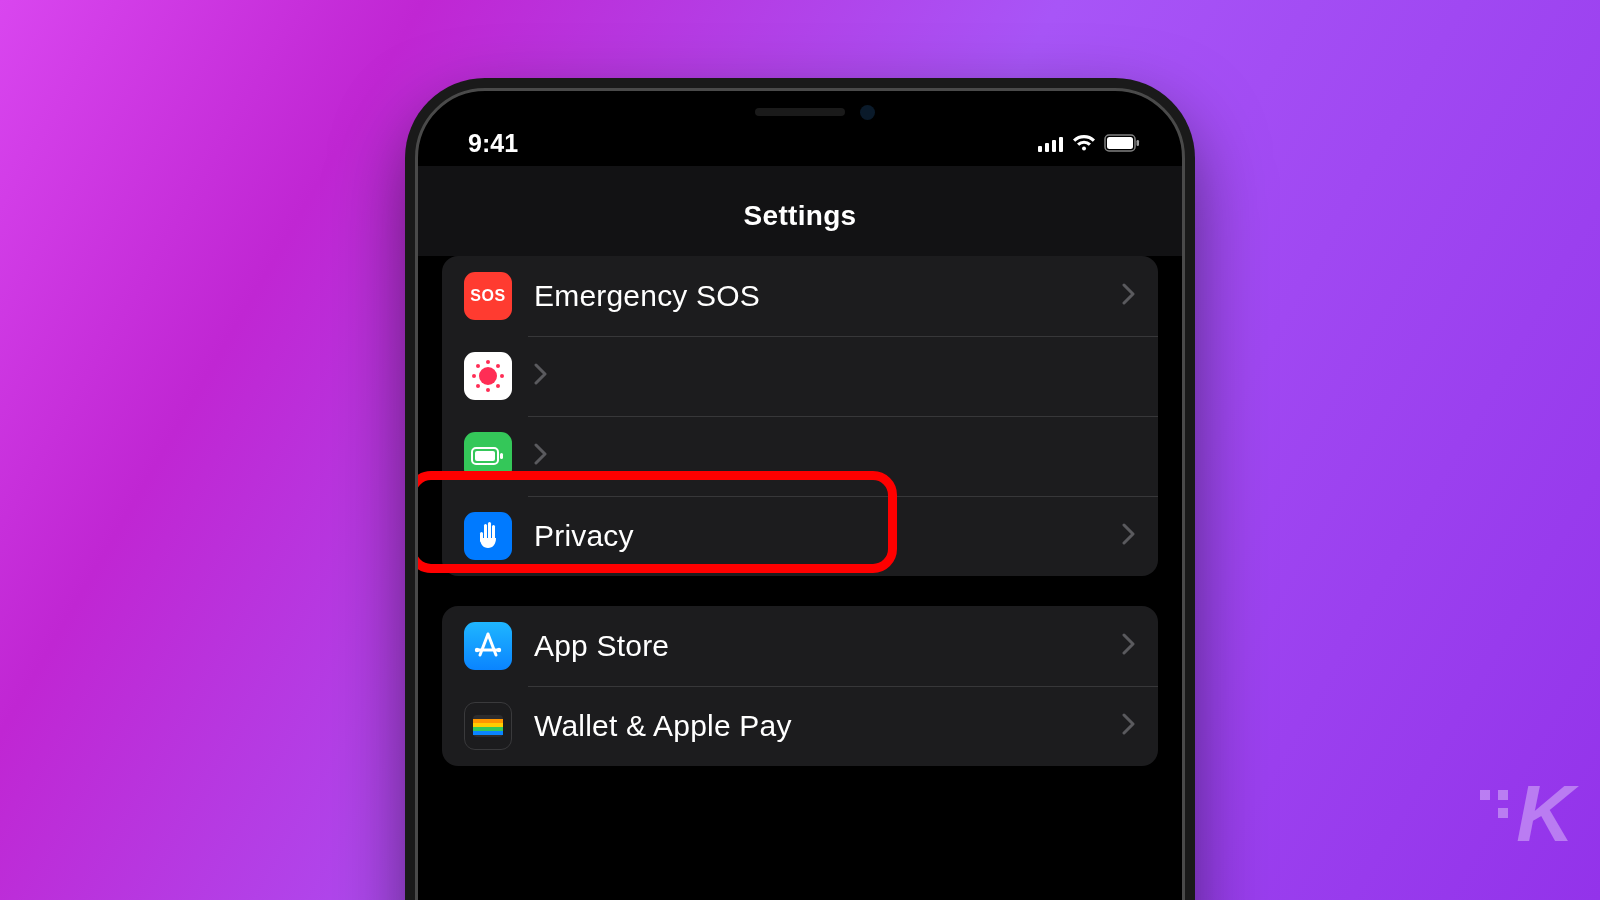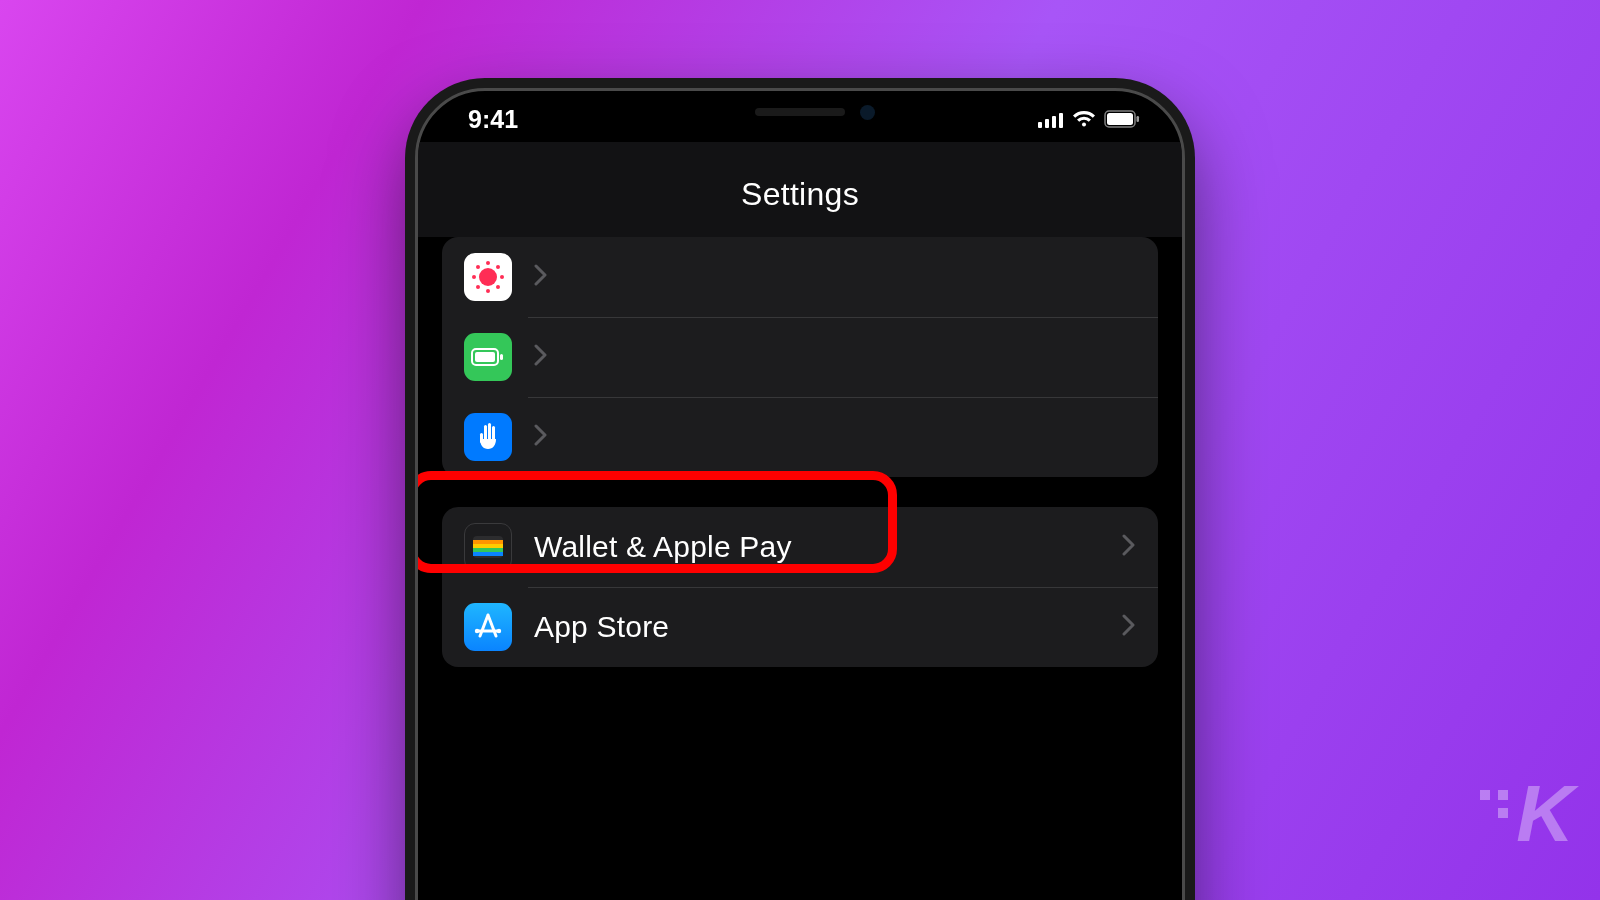--- a/index.html
+++ b/index.html
@@ -53,37 +53,37 @@
       background: #0a1a2a;
       border-radius: 50%;
       position: absolute;
       right: 70px;
       top: 14px;
     }
     .statusbar {
       display: flex;
       justify-content: space-between;
       align-items: center;
-      padding: 14px 42px 8px 50px;
+      padding: 38px 42px 8px 50px;
       color: #fff;
       font-size: 25px;
       font-weight: 600;
     }
     .status-right { display: flex; align-items: center; gap: 8px; }
     .cell-icon, .wifi-icon, .battery-icon { display: inline-block; }
     .header {
       text-align: center;
       padding: 34px 0 24px;
       background: rgba(28,28,30,0.65);
       margin-bottom: 0;
     }
     .header-title {
       color: #fff;
-      font-size: 32px;
-      font-weight: 400;
+      font-size: 28px;
+      font-weight: 700;
       letter-spacing: 0.3px;
     }
     .group {
       margin: 0 24px 30px;
       background: #1c1c1e;
       border-radius: 16px;
       overflow: hidden;
     }
     .group:first-of-type {
       border-top-left-radius: 0;
@@ -190,20 +190,31 @@
           </svg>
       </span>
     </div>
   </div>
 
   <div class="header">
     <div class="header-title">Settings</div>
   </div>
 
   <div class="group">
+    <div class="row">
+      <div class="icon" style="background:#ff3b30">
+        <span style="color:#fff;font-weight:800;font-size:16px;letter-spacing:0.5px">SOS</span>
+      </div>
+      <span class="label">Emergency SOS</span>
+      <span class="chevron">
+        <svg width="14" height="22" viewBox="0 0 14 22">
+            <path d="M2 2l9 9-9 9" stroke="#5a5a5e" stroke-width="3" fill="none" stroke-linecap="round" stroke-linejoin="round"></path>
+          </svg>
+      </span>
+    </div>
 
     <div class="row">
       <div class="icon" style="background:#fff">
         <svg width="36" height="36" viewBox="0 0 36 36">
             <circle cx="18" cy="18" r="9" fill="#ff2d55"></circle>
             <g fill="#ff2d55">
               <circle cx="18" cy="4" r="2"></circle>
               <circle cx="18" cy="32" r="2"></circle>
               <circle cx="4" cy="18" r="2"></circle>
               <circle cx="32" cy="18" r="2"></circle>
@@ -249,64 +260,65 @@
             <path fill="#fff" d="M9 8v10c0 3 2 5 5 5s5-2 5-5V6a1.5 1.5 0 00-3 0v7h-1V4a1.5 1.5 0 00-3 0v9h-1V5a1.5 1.5 0 00-3 0v9H7V9a1.5 1.5 0 00-3 0" opacity="0"></path>
             <g fill="#fff">
               <rect x="6" y="12" width="3" height="10" rx="1.5"></rect>
               <rect x="10" y="4" width="3" height="18" rx="1.5"></rect>
               <rect x="14" y="2" width="3" height="20" rx="1.5"></rect>
               <rect x="18" y="5" width="3" height="17" rx="1.5"></rect>
               <path d="M6 18c0 6 3 10 8 10s8-4 8-10H6z"></path>
             </g>
           </svg>
       </div>
+      <span class="label">Privacy</span>
       <span class="chevron">
         <svg width="14" height="22" viewBox="0 0 14 22">
             <path d="M2 2l9 9-9 9" stroke="#5a5a5e" stroke-width="3" fill="none" stroke-linecap="round" stroke-linejoin="round"></path>
           </svg>
       </span>
     </div>
   </div>
 
   <div class="group" style="border-radius:16px;">
+    <div class="row">
+      <div class="icon" style="background:linear-gradient(180deg,#1fb6ff,#0a84ff)">
+        <svg width="34" height="34" viewBox="0 0 34 34">
+            <g stroke="#fff" stroke-width="3" stroke-linecap="round" fill="none">
+              <path d="M17 5L9 26M17 5l8 21M6 21h22"></path>
+            </g>
+            <circle cx="6" cy="21" r="2.2" fill="#fff"></circle>
+            <circle cx="28" cy="21" r="2.2" fill="#fff"></circle>
+          </svg>
+      </div>
+      <span class="label">App Store</span>
+      <span class="chevron">
+        <svg width="14" height="22" viewBox="0 0 14 22">
+            <path d="M2 2l9 9-9 9" stroke="#5a5a5e" stroke-width="3" fill="none" stroke-linecap="round" stroke-linejoin="round"></path>
+          </svg>
+      </span>
+    </div>
+
     <div class="row">
       <div class="icon" style="background:#1c1c1e;border:1px solid #3a3a3c">
         <svg width="34" height="26" viewBox="0 0 34 26">
             <rect x="2" y="2" width="30" height="22" rx="4" fill="#2c2c2e"></rect>
             <rect x="2" y="6" width="30" height="4" fill="#ff9500"></rect>
             <rect x="2" y="10" width="30" height="4" fill="#ffcc00"></rect>
             <rect x="2" y="14" width="30" height="4" fill="#34c759"></rect>
             <rect x="2" y="18" width="30" height="4" fill="#0a84ff"></rect>
           </svg>
       </div>
       <span class="label">Wallet &amp; Apple Pay</span>
       <span class="chevron">
         <svg width="14" height="22" viewBox="0 0 14 22">
             <path d="M2 2l9 9-9 9" stroke="#5a5a5e" stroke-width="3" fill="none" stroke-linecap="round" stroke-linejoin="round"></path>
           </svg>
       </span>
     </div>
-
-    <div class="row">
-      <div class="icon" style="background:linear-gradient(180deg,#1fb6ff,#0a84ff)">
-        <svg width="34" height="34" viewBox="0 0 34 34">
-            <g stroke="#fff" stroke-width="3" stroke-linecap="round" fill="none">
-              <path d="M17 5L9 26M17 5l8 21M6 21h22"></path>
-            </g>
-            <circle cx="6" cy="21" r="2.2" fill="#fff"></circle>
-            <circle cx="28" cy="21" r="2.2" fill="#fff"></circle>
-          </svg>
-      </div>
-      <span class="label">App Store</span>
-      <span class="chevron">
-        <svg width="14" height="22" viewBox="0 0 14 22">
-            <path d="M2 2l9 9-9 9" stroke="#5a5a5e" stroke-width="3" fill="none" stroke-linecap="round" stroke-linejoin="round"></path>
-          </svg>
-      </span>
-    </div>
   </div>
 
   <div class="highlight" style="left: -11px; top: 380px; width: 490px; height: 102px;"></div>
 </div>
 
 <div class="watermark-dots">
   <span class="dot" style="left:0;top:0"></span>
   <span class="dot" style="left:18px;top:0"></span>
   <span class="dot" style="left:18px;top:18px"></span>
 </div>

